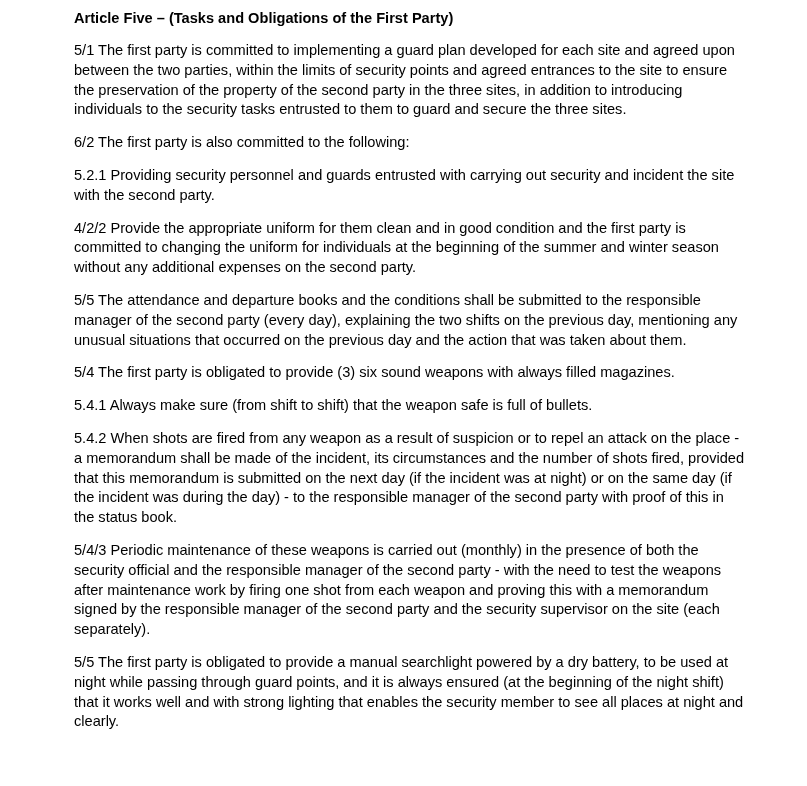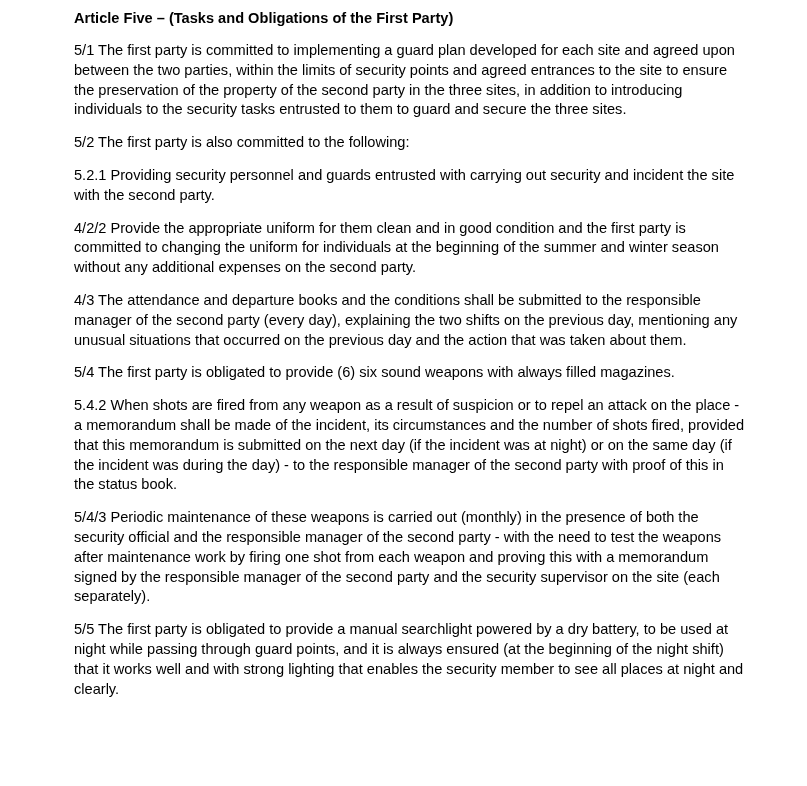--- a/index.html
+++ b/index.html
@@ -21,21 +21,22 @@
     line-height: 20px;
   }
   .para { margin: 12px 0 13px 0; }
 </style>
 </head>
 <body>
 
 <div class="page">
   <p class="title">Article Five – (Tasks and Obligations of the First Party)</p>
   <p class="para">5/1 The first party is committed to implementing a guard plan developed for each site and agreed upon between the two parties, within the limits of security points and agreed entrances to the site to ensure the preservation of the property of the second party in the three sites, in addition to introducing individuals to the security tasks entrusted to them to guard and secure the three sites.</p>
-  <p class="para">5/2 The first party is also committed to the following:</p>
+  <p class="para">6/2 The first party is also committed to the following:</p>
   <p class="para">5.2.1 Providing security personnel and guards entrusted with carrying out security and incident the site with the second party.</p>
   <p class="para">4/2/2 Provide the appropriate uniform for them clean and in good condition and the first party is committed to changing the uniform for individuals at the beginning of the summer and winter season without any additional expenses on the second party.</p>
-  <p class="para">4/3 The attendance and departure books and the conditions shall be submitted to the responsible manager of the second party (every day), explaining the two shifts on the previous day, mentioning any unusual situations that occurred on the previous day and the action that was taken about them.</p>
-  <p class="para">5/4 The first party is obligated to provide (6) six sound weapons with always filled magazines.</p>
+  <p class="para">5/5 The attendance and departure books and the conditions shall be submitted to the responsible manager of the second party (every day), explaining the two shifts on the previous day, mentioning any unusual situations that occurred on the previous day and the action that was taken about them.</p>
+  <p class="para">5/4 The first party is obligated to provide (3) six sound weapons with always filled magazines.</p>
+  <p class="para">5.4.1 Always make sure (from shift to shift) that the weapon safe is full of bullets.</p>
   <p class="para">5.4.2 When shots are fired from any weapon as a result of suspicion or to repel an attack on the place - a memorandum shall be made of the incident, its circumstances and the number of shots fired, provided that this memorandum is submitted on the next day (if the incident was at night) or on the same day (if the incident was during the day) - to the responsible manager of the second party with proof of this in the status book.</p>
   <p class="para">5/4/3 Periodic maintenance of these weapons is carried out (monthly) in the presence of both the security official and the responsible manager of the second party - with the need to test the weapons after maintenance work by firing one shot from each weapon and proving this with a memorandum signed by the responsible manager of the second party and the security supervisor on the site (each separately).</p>
   <p class="para">5/5 The first party is obligated to provide a manual searchlight powered by a dry battery, to be used at night while passing through guard points, and it is always ensured (at the beginning of the night shift) that it works well and with strong lighting that enables the security member to see all places at night and clearly.</p>
 </div>
 
 </body></html>

